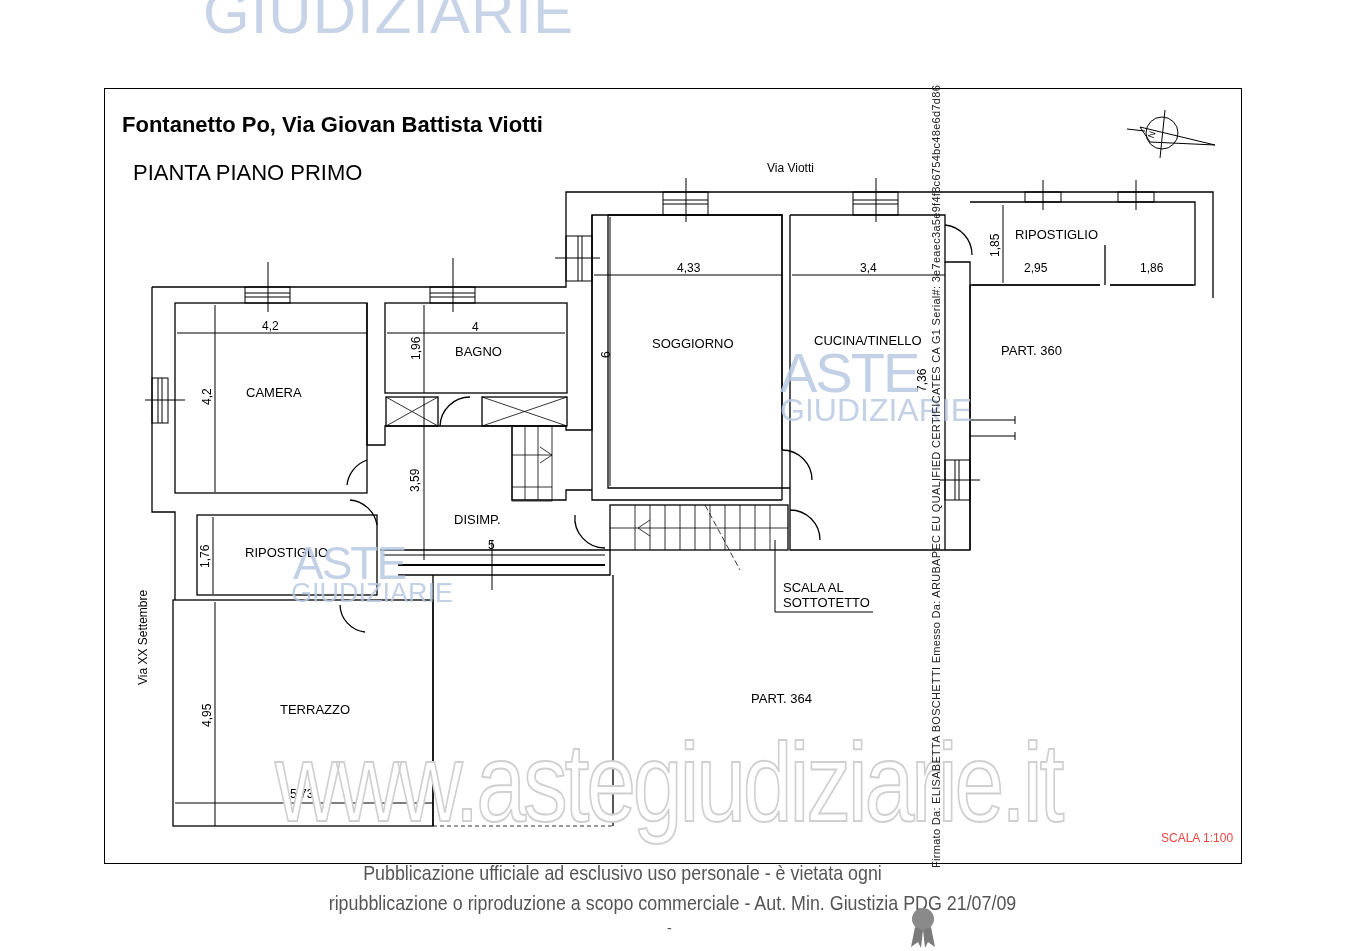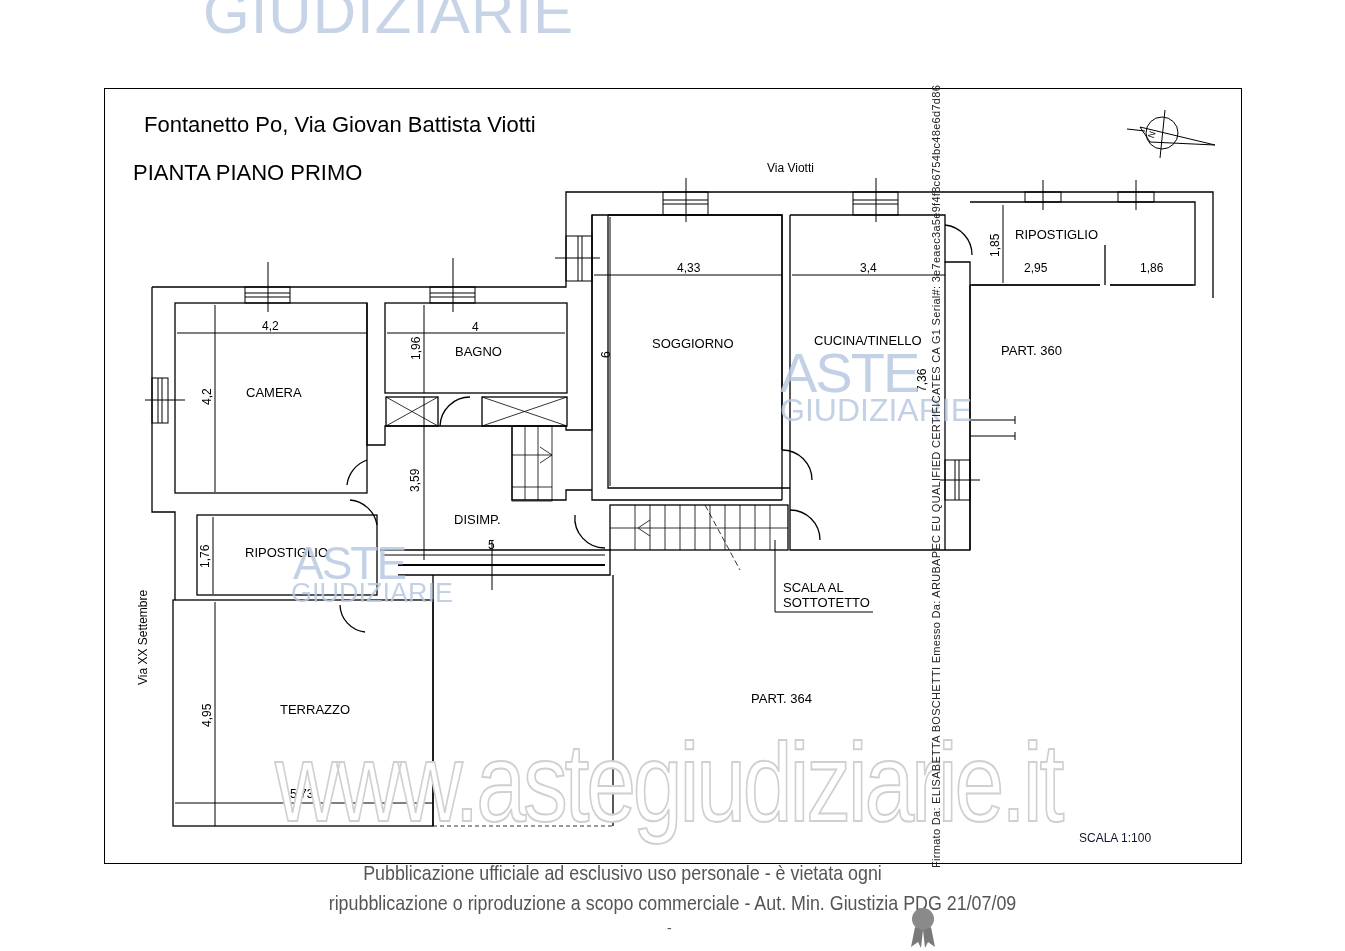--- a/index.html
+++ b/index.html
@@ -1,28 +1,28 @@
 <!DOCTYPE html>
 <html><head>
 <meta charset="utf-8">
 <style>
   html,body{margin:0;padding:0;background:#fff;}
   body{width:1345px;height:951px;position:relative;overflow:hidden;font-family:"Liberation Sans",sans-serif;}
   .wm-top{position:absolute;left:203px;top:-22px;font-size:60px;color:#c7d3e6;letter-spacing:1px;font-family:"Liberation Sans",sans-serif;}
   .sheet{position:absolute;left:104px;top:88px;width:1138px;height:776px;border:1px solid #000;box-sizing:border-box;}
-  .title1{position:absolute;left:144px;top:112px;font-size:22px;color:#000;}
+  .title1{position:absolute;left:122px;top:112px;font-size:22px;color:#000;font-weight:bold;}
   .title2{position:absolute;left:133px;top:160px;font-size:22px;color:#000;}
   svg.plan{position:absolute;left:0;top:0;}
   .lbl{font-family:"Liberation Sans",sans-serif;font-size:13px;fill:#000;}
   .dim{font-family:"Liberation Sans",sans-serif;font-size:12px;fill:#000;}
   .footer1,.footer2{position:absolute;width:1345px;text-align:center;font-size:21px;color:#555;transform:scaleX(0.85);}
   .footer1{top:861px;left:-50px;}
   .footer2{top:891px;left:0;}
   .footer-dash{position:absolute;left:667px;top:920px;font-size:14px;color:#555;}
-  .scale{position:absolute;left:1079px;top:831px;font-size:12px;color:#0f172a;}
+  .scale{position:absolute;left:1161px;top:831px;font-size:12px;color:#ef4444;}
   .sig{position:absolute;left:930px;top:128px;width:16px;height:740px;}
   .sig span{position:absolute;left:0;top:0;transform-origin:0 0;transform:translate(0,740px) rotate(-90deg);white-space:nowrap;font-size:11px;color:#222;letter-spacing:0.3px;}
   .wm-big{position:absolute;left:275px;top:718px;font-size:112px;color:#fff;-webkit-text-stroke:2px #d0d0d0;letter-spacing:-4px;transform:scaleX(0.8);transform-origin:0 0;font-family:"Liberation Sans",sans-serif;}
   .wm-aste{position:absolute;font-family:"Liberation Sans",sans-serif;color:#b9c9e2;opacity:0.85;line-height:1;}
   .seal{position:absolute;left:905px;top:905px;width:36px;height:44px;}
 </style>
 </head>
 <body>
 
 <div class="wm-top">GIUDIZIARIE</div>

